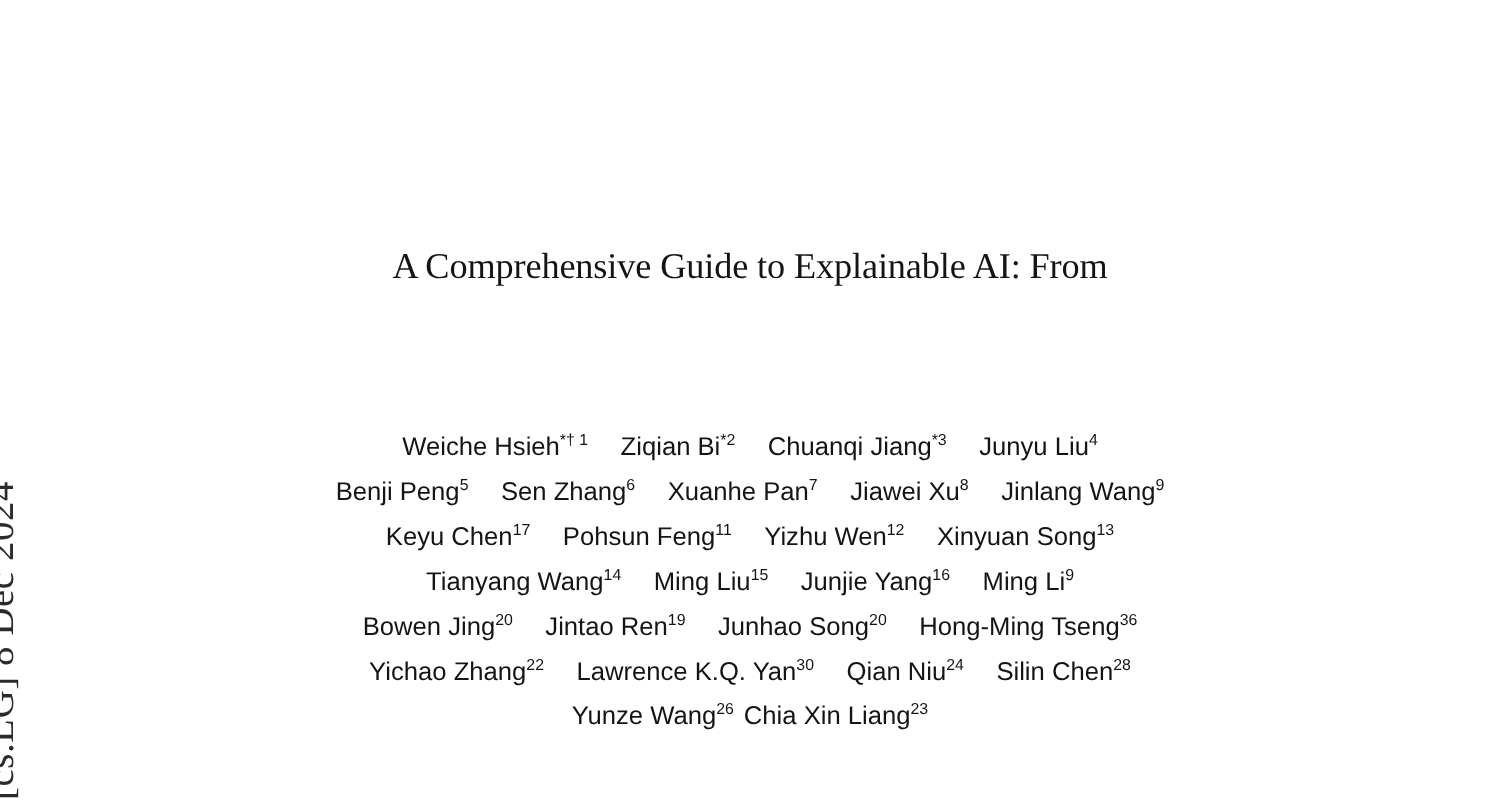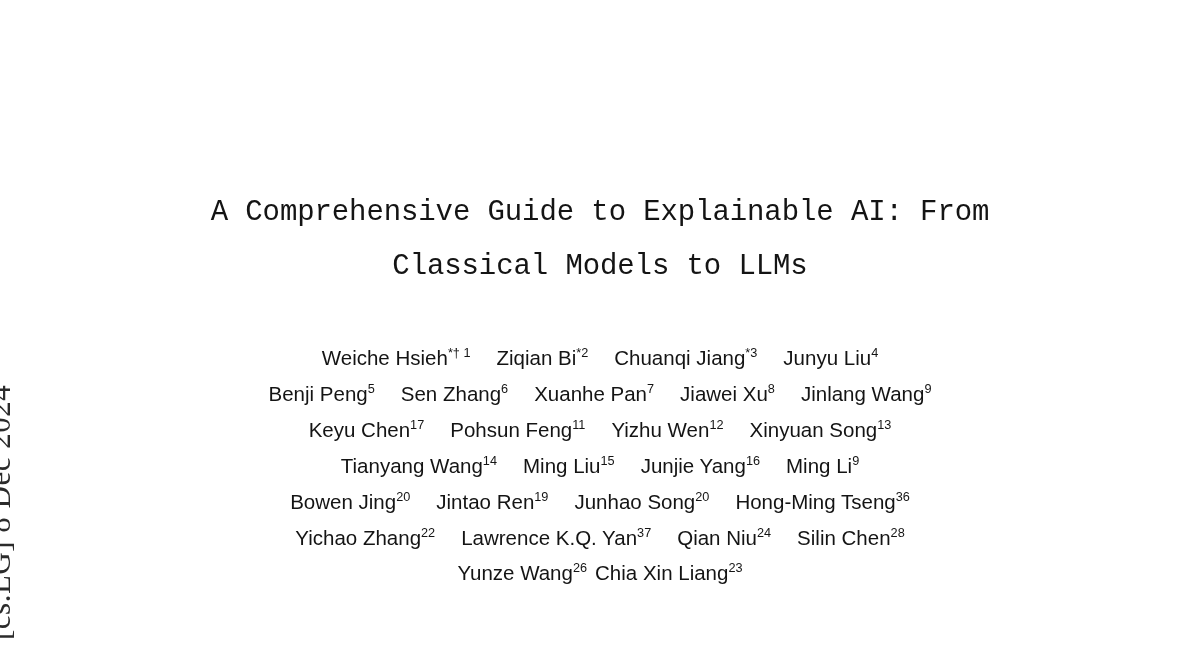--- a/index.html
+++ b/index.html
@@ -40,21 +40,21 @@
     height: 648px;
   }
   .title-block {
     position: absolute;
     left: 150px;
     right: 150px;
     top: 186px;
     text-align: center;
   }
   .title-line {
-    font-family: Liberation Mono, monospace;
+    font-family: Liberation Serif, serif;
     font-size: 29px;
     line-height: 54px;
     font-weight: 400;
     color: #141414;
     letter-spacing: -0.1px;
   }
   .authors-block {
     position: absolute;
     left: 120px;
     right: 120px;
@@ -84,26 +84,25 @@
 <body>
 
 <div class="page">
 
   <div class="arxiv-wrap">
     <div class="arxiv-stamp">[cs.LG]  8 Dec 2024</div>
   </div>
 
   <div class="title-block">
     <div class="title-line">A Comprehensive Guide to Explainable AI: From</div>
-    <div class="title-line">Classical Models to LLMs</div>
   </div>
 
   <div class="authors-block">
     <div class="author-row"><span class="author">Weiche Hsieh<sup>*† 1</sup></span><span class="author">Ziqian Bi<sup>*2</sup></span><span class="author">Chuanqi Jiang<sup>*3</sup></span><span class="author">Junyu Liu<sup>4</sup></span></div>
     <div class="author-row"><span class="author">Benji Peng<sup>5</sup></span><span class="author">Sen Zhang<sup>6</sup></span><span class="author">Xuanhe Pan<sup>7</sup></span><span class="author">Jiawei Xu<sup>8</sup></span><span class="author">Jinlang Wang<sup>9</sup></span></div>
     <div class="author-row"><span class="author">Keyu Chen<sup>17</sup></span><span class="author">Pohsun Feng<sup>11</sup></span><span class="author">Yizhu Wen<sup>12</sup></span><span class="author">Xinyuan Song<sup>13</sup></span></div>
     <div class="author-row"><span class="author">Tianyang Wang<sup>14</sup></span><span class="author">Ming Liu<sup>15</sup></span><span class="author">Junjie Yang<sup>16</sup></span><span class="author">Ming Li<sup>9</sup></span></div>
     <div class="author-row"><span class="author">Bowen Jing<sup>20</sup></span><span class="author">Jintao Ren<sup>19</sup></span><span class="author">Junhao Song<sup>20</sup></span><span class="author">Hong-Ming Tseng<sup>36</sup></span></div>
-    <div class="author-row"><span class="author">Yichao Zhang<sup>22</sup></span><span class="author">Lawrence K.Q. Yan<sup>37</sup></span><span class="author">Qian Niu<sup>24</sup></span><span class="author">Silin Chen<sup>28</sup></span></div>
+    <div class="author-row"><span class="author">Yichao Zhang<sup>22</sup></span><span class="author">Lawrence K.Q. Yan<sup>30</sup></span><span class="author">Qian Niu<sup>24</sup></span><span class="author">Silin Chen<sup>28</sup></span></div>
     <div class="author-row tight"><span class="author">Yunze Wang<sup>26</sup></span><span class="author">Chia Xin Liang<sup>23</sup></span></div>
   </div>
 
 </div>
 
 </body></html>

